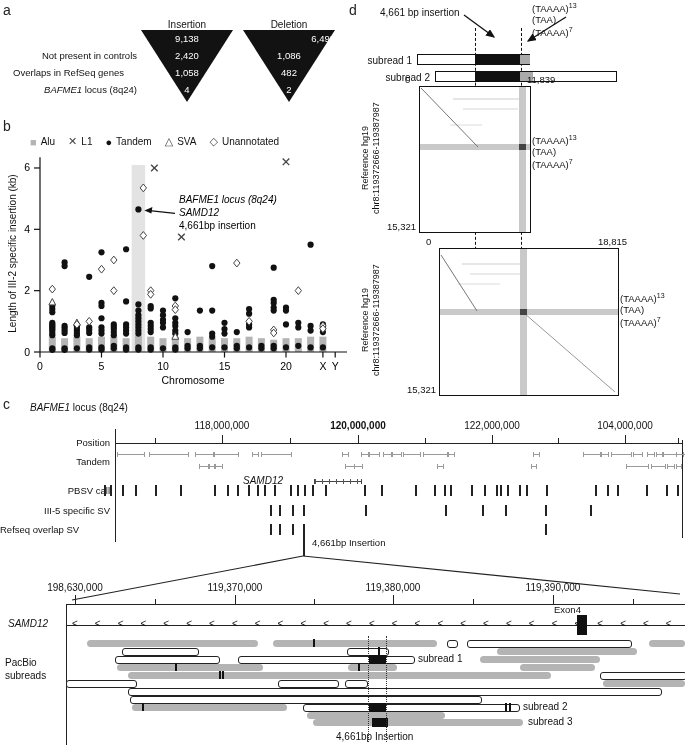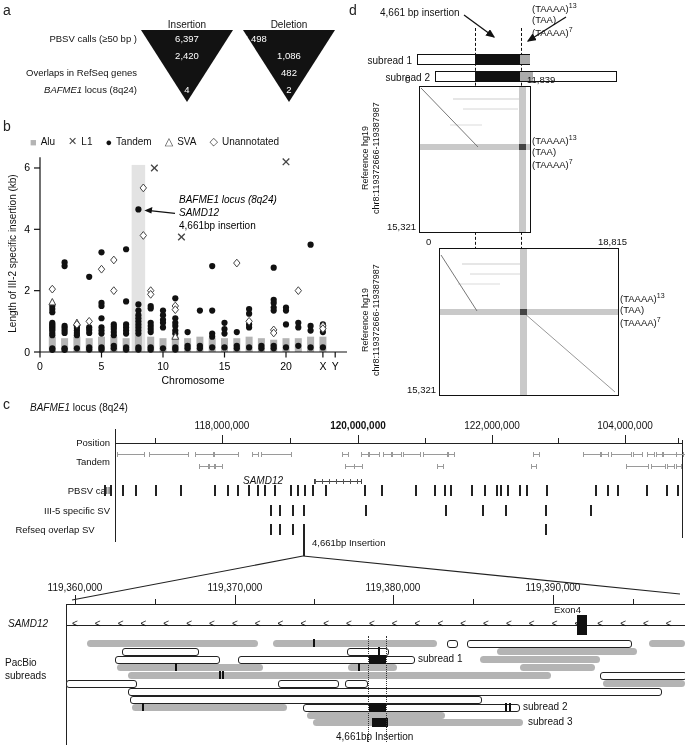--- a/index.html
+++ b/index.html
@@ -45,31 +45,31 @@
 
   <div class="pl" style="left:3px;top:2px">a</div>
   <div class="pl" style="left:3px;top:118px">b</div>
   <div class="pl" style="left:3px;top:396px">c</div>
   <div class="pl" style="left:349px;top:2px">d</div>
 
   <div class="abs trow" style="left:141px;top:17px;width:92px;text-align:center;font-size:10px">Insertion</div>
   <div class="abs trow" style="left:243px;top:17px;width:92px;text-align:center;font-size:10px">Deletion</div>
   <div class="tri" style="left:141px;top:30px"></div>
   <div class="tri" style="left:243px;top:30px"></div>
-  <div class="trow" style="left:0;top:31px;width:137px;text-align:right">PBSV calls (≥50 bp )</div>
-  <div class="trow" style="left:0;top:65px;width:137px;text-align:right">Overlaps in RefSeq genes</div>
+  <div class="trow" style="left:0;top:48px;width:137px;text-align:right">Not present in controls</div>
+  <div class="trow" style="left:0;top:65px;width:137px;text-align:center">Overlaps in RefSeq genes</div>
   <div class="trow" style="left:0;top:82px;width:137px;text-align:right"><span class="it">BAFME1</span><span> locus (8q24)</span></div>
   <div id="tri-vals-ins" class="abs" style="left:141px;top:0;width:92px">
-      <div class="trow" style="left: 0px; top: 31px; width: 92px; text-align: center; color: rgb(255, 255, 255);">6,397</div>
+      <div class="trow" style="left: 0px; top: 31px; width: 92px; text-align: center; color: rgb(255, 255, 255);">9,138</div>
       <div class="trow" style="left: 0px; top: 48px; width: 92px; text-align: center; color: rgb(255, 255, 255);">2,420</div>
-      <div class="trow" style="left: 0px; top: 65px; width: 92px; color: rgb(255, 255, 255);">1,058</div>
+      <div class="trow" style="left: 0px; top: 65px; width: 92px; text-align: center; color: rgb(255, 255, 255);">1,058</div>
       <div class="trow" style="left: 0px; top: 82px; width: 92px; text-align: center; color: rgb(255, 255, 255);">4</div>
     </div>
   <div id="tri-vals-del" class="abs" style="left:243px;top:0;width:92px">
-      <div class="trow" style="left: 0px; top: 31px; width: 92px; text-align: left; color: rgb(255, 255, 255);">6,498</div>
+      <div class="trow" style="left: 0px; top: 31px; width: 92px; text-align: right; color: rgb(255, 255, 255);">6,498</div>
       <div class="trow" style="left: 0px; top: 48px; width: 92px; text-align: center; color: rgb(255, 255, 255);">1,086</div>
       <div class="trow" style="left: 0px; top: 65px; width: 92px; text-align: center; color: rgb(255, 255, 255);">482</div>
       <div class="trow" style="left: 0px; top: 82px; width: 92px; text-align: center; color: rgb(255, 255, 255);">2</div>
     </div>
 
   <div class="legend" style="left:30px;top:135px" id="legend">
       <div style="display: flex; align-items: center;">
         <span class="mk" style="color: rgb(180, 180, 180); font-size: 11px;">■</span>
         <span>Alu</span>
       </div>
@@ -313,21 +313,21 @@
       <text x="179" y="86.38449999999997" font-size="10" font-style="italic">SAMD12</text>
       <text x="179" y="99.38449999999997" font-size="10">4,661bp insertion</text>
     </svg>
 
   <div class="abs t10" style="left:30px;top:402px"><span class="it">BAFME1</span><span> locus (8q24)</span></div>
   <div id="c-track-labels">
       <div class="abs t9" style="left: 0px; top: 437px; width: 110px; text-align: right;">Position</div>
       <div class="abs t9" style="left: 0px; top: 456px; width: 110px; text-align: right;">Tandem</div>
       <div class="abs t9" style="left: 0px; top: 485px; width: 110px; text-align: right;">PBSV call</div>
       <div class="abs t9" style="left: 0px; top: 505px; width: 110px; text-align: right;">III-5 specific SV</div>
-      <div class="abs t9" style="left: 0px; top: 524px; width: 110px; text-align: center;">Refseq overlap SV</div>
+      <div class="abs t9" style="left: 0px; top: 524px; width: 110px; text-align: left;">Refseq overlap SV</div>
     </div>
   <div class="vline" style="left:115px;top:429px;width:1px;height:113px"></div>
   <div class="vline" style="left:682px;top:440px;width:1px;height:98px"></div>
   <div class="hline" style="left:115px;top:443px;width:568px;height:1px"></div>
   <div id="c-axis">
       <div class="axlab" style="left: 222px; top: 420px;">118,000,000</div>
       <div class="tick" style="left: 222px; top: 435px; width: 1px; height: 8px;"></div>
       <div class="axlab" style="left: 358px; top: 420px; font-weight: bold;">120,000,000</div>
       <div class="tick" style="left: 358px; top: 435px; width: 1px; height: 8px;"></div>
       <div class="axlab" style="left: 492px; top: 420px;">122,000,000</div>
@@ -438,21 +438,21 @@
       <div class="tick" style="left: 545px; top: 524px; width: 1.5px; height: 11px;"></div>
     </div>
   <div class="tick" style="left:303px;top:528px;width:1.5px;height:28px"></div>
   <div class="abs t9" style="left:312px;top:537px">4,661bp Insertion</div>
   <svg class="abs" style="left:0;top:550px" width="685" height="60">
     <line x1="303" y1="6" x2="72" y2="50" stroke="#222" stroke-width="1.1"></line>
     <line x1="303" y1="6" x2="680" y2="44" stroke="#222" stroke-width="1.1"></line>
   </svg>
 
   <div id="z-axis">
-      <div class="axlab" style="left: 75px; top: 582px;">119,360,000</div>
+      <div class="axlab" style="left: 75px; top: 582px;">198,630,000</div>
       <div class="tick" style="left: 75px; top: 595px; width: 1px; height: 9px;"></div>
       <div class="axlab" style="left: 235px; top: 582px;">119,370,000</div>
       <div class="tick" style="left: 235px; top: 595px; width: 1px; height: 9px;"></div>
       <div class="axlab" style="left: 393px; top: 582px;">119,380,000</div>
       <div class="tick" style="left: 393px; top: 595px; width: 1px; height: 9px;"></div>
       <div class="axlab" style="left: 553px; top: 582px;">119,390,000</div>
       <div class="tick" style="left: 553px; top: 595px; width: 1px; height: 9px;"></div>
       <div class="tick" style="left: 155px; top: 599px; width: 1px; height: 5px;"></div>
       <div class="tick" style="left: 314px; top: 599px; width: 1px; height: 5px;"></div>
       <div class="tick" style="left: 473px; top: 599px; width: 1px; height: 5px;"></div>

